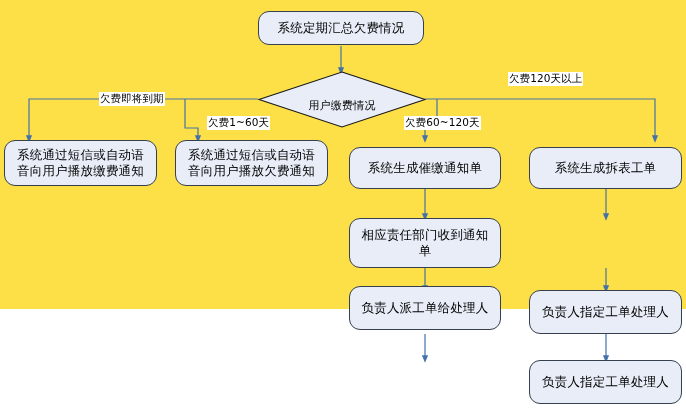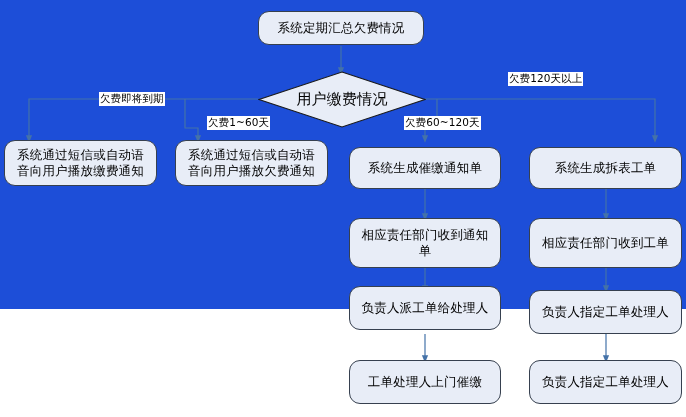--- a/index.html
+++ b/index.html
@@ -10,21 +10,21 @@
   body {
     width: 686px;
     height: 417px;
     font-family: "DejaVu Sans", "Liberation Sans", sans-serif;
     overflow: hidden;
   }
   #canvas {
     position: relative;
     width: 686px;
     height: 309px;
-    background: #1d4ed8;
+    background: #fde047;
   }
   svg.wires {
     position: absolute;
     left: 0;
     top: 0;
     width: 686px;
     height: 417px;
     pointer-events: none;
   }
   .node {
@@ -46,27 +46,27 @@
   .node span {
     display: block;
     width: 100%;
   }
   .diamond-wrap {
     position: absolute;
   }
   .diamond-wrap .dlabel {
     position: absolute;
     left: 0;
-    top: 0;
+    top: 6px;
     width: 100%;
     height: 100%;
     display: flex;
     align-items: center;
     justify-content: center;
-    font-size: 15px;
+    font-size: 11px;
     color: #000000;
     letter-spacing: 0.2px;
     text-align: right;
   }
   .edge-label {
     position: absolute;
     font-size: 10.5px;
     color: #000000;
     background: #ffffff;
     white-space: nowrap;
@@ -133,29 +133,23 @@
 
   <div class="node" style="left:349px; top:147px; width:152px; height:42px;">
     <span>系统生成催缴通知单</span>
   </div>
   <div class="node" style="left:349px; top:218px; width:152px; height:50px;">
     <span>相应责任部门收到通知单</span>
   </div>
   <div class="node" style="left:349px; top:286px; width:152px; height:44px;">
     <span>负责人派工单给处理人</span>
   </div>
-  <div class="node" style="left:349px; top:360px; width:152px; height:44px;">
-    <span>工单处理人上门催缴</span>
-  </div>
 
   <div class="node" style="left:529px; top:147px; width:153px; height:42px;">
     <span>系统生成拆表工单</span>
-  </div>
-  <div class="node" style="left:529px; top:218px; width:153px; height:50px;">
-    <span>相应责任部门收到工单</span>
   </div>
   <div class="node" style="left:529px; top:290px; width:153px; height:44px;">
     <span>负责人指定工单处理人</span>
   </div>
   <div class="node" style="left:529px; top:360px; width:153px; height:44px;">
     <span>负责人指定工单处理人</span>
   </div>
 
 </div>
 

